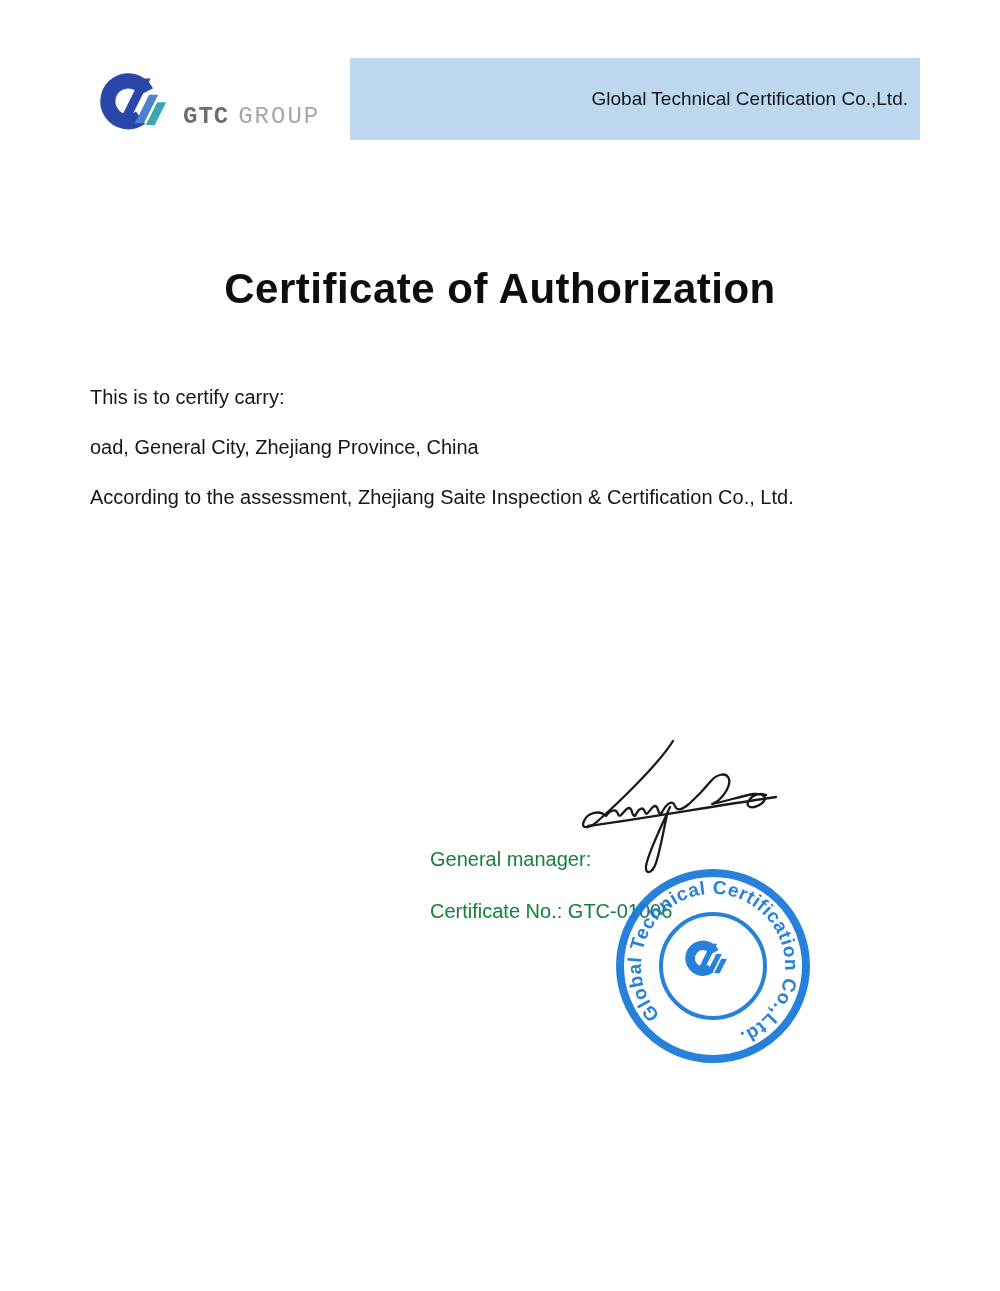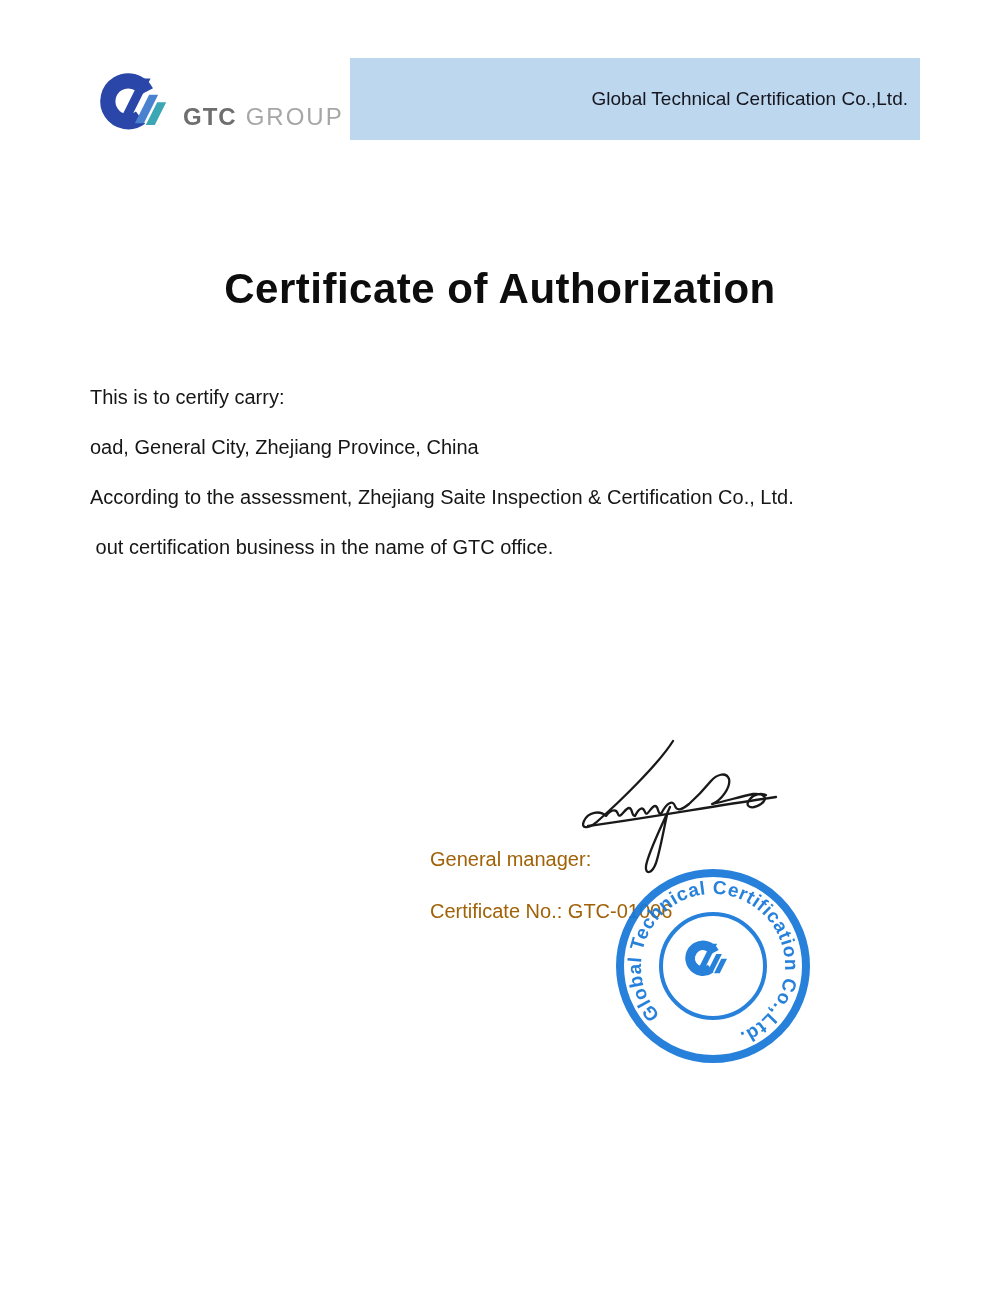--- a/index.html
+++ b/index.html
@@ -19,21 +19,21 @@
     width:1000px;
     height:1291px;
     margin:0 auto;
     background:#ffffff;
     overflow:hidden;
   }
   
   .logo-icon{position:absolute;left:95px;top:66px;}
   .logo-text{
     position:absolute;left:183px;top:103px;
-    font-size:24px;letter-spacing:1px;white-space:nowrap;
+    font-size:24px;letter-spacing:1px;white-space:nowrap;font-family:Liberation Mono, monospace;
   }
   .logo-text .gtc{font-weight:bold;color:var(--logo-text-dark);}
   .logo-text .group{font-weight:400;color:var(--logo-text-light);margin-left:9px;letter-spacing:2px;}
   .banner{
     position:absolute;left:350px;top:58px;width:570px;height:82px;
     background:var(--banner-bg);
     display:flex;align-items:center;justify-content:flex-end;
     padding-right:12px;
     font-size:19px;color:#16161f;
   }
@@ -49,21 +49,21 @@
     position:absolute;left:90px;right:80px;top:372px;
     font-size:20px;color:#161616;
   }
   .body-text p{
     line-height:50px;height:50px;
     white-space:pre-wrap;
   }
   
   .footer-lines{
     position:absolute;left:430px;top:833px;
-    font-size:20px;color:#a16207;
+    font-size:20px;color:#15803d;
   }
   .footer-lines p{line-height:52px;height:52px;white-space:pre-wrap;}
   
   .signature{position:absolute;left:540px;top:733px;z-index:4;}
   .stamp{position:absolute;left:613px;top:866px;z-index:5;opacity:0.93;}
   .stamp text{
     font-family:"Liberation Sans", sans-serif;
     font-weight:bold;font-size:19px;letter-spacing:0.6px;
     fill:var(--stamp-blue);
   }
@@ -89,21 +89,20 @@
   <div class="banner">
     <span>Global Technical Certification Co.,Ltd.</span>
   </div>
 
   <h1 class="title">Certificate of Authorization</h1>
 
   <div class="body-text">
     <p>This is to certify carry:</p>
     <p>oad, General City, Zhejiang Province, China</p>
     <p>According to the assessment, Zhejiang Saite Inspection &amp; Certification Co., Ltd.</p>
-    <p> out certification business in the name of GTC office.</p>
   </div>
 
   <svg class="signature" width="250" height="150" viewBox="0 0 250 150" aria-hidden="true">
     <g fill="none" stroke="#191919" stroke-width="2.3" stroke-linecap="round" stroke-linejoin="round">
       <path d="M133,8 C118,32 76,72 60,86 C50,96 40,97 44,88 C48,79 60,77 66,83
                C71,77 76,75 78,81 C80,87 85,75 89,75 C93,75 91,83 95,83
                C99,75 103,73 105,79 C107,85 111,73 115,73 C119,73 117,81 121,81
                C127,69 133,67 135,73 C137,79 143,76 149,71
                C158,63 166,54 171,48 C176,42 186,38 189,46 C191,54 181,68 172,71
                C183,69 202,63 213,61 C224,60 229,65 221,71 C212,77 203,74 210,66

